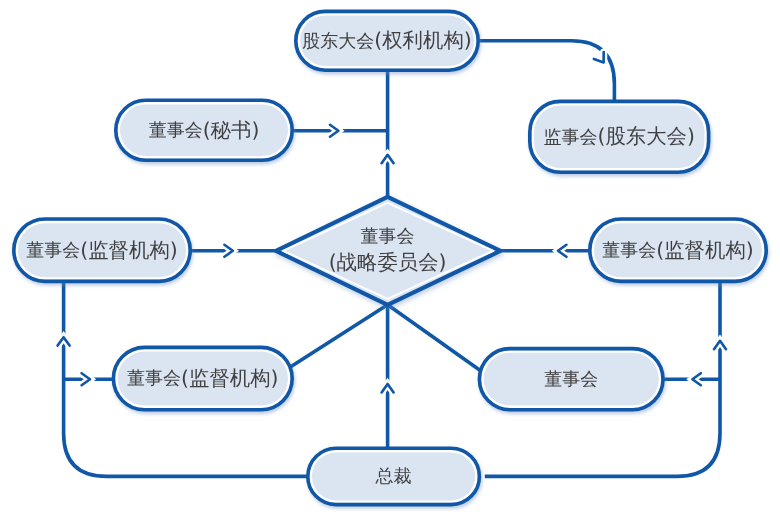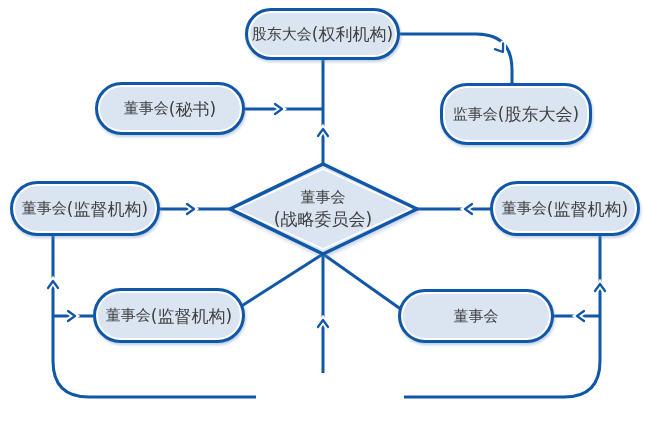--- a/index.html
+++ b/index.html
@@ -120,19 +120,22 @@
 
   <div class="node" style="left:93px;top:288px;width:152px;height:55px;border-radius:28px;">
     <div class="label">董事会</div>
     <div class="sub">(监督机构)</div>
   </div>
 
   <div class="node" style="left:398px;top:289px;width:156px;height:54px;border-radius:27px;">
     <div class="label">董事会</div>
   </div>
 
+  <div class="node" style="left:255px;top:372px;width:146px;height:50px;border-radius:25px;">
+    <div class="label">总裁</div>
+  </div>
 
   <div class="nodetext" style="left:238px;top:181px;width:170px;height:56px;">
     <div class="label">董事会</div>
     <div class="sub">(战略委员会)</div>
   </div>
 
 </div>
 
 </body></html>

